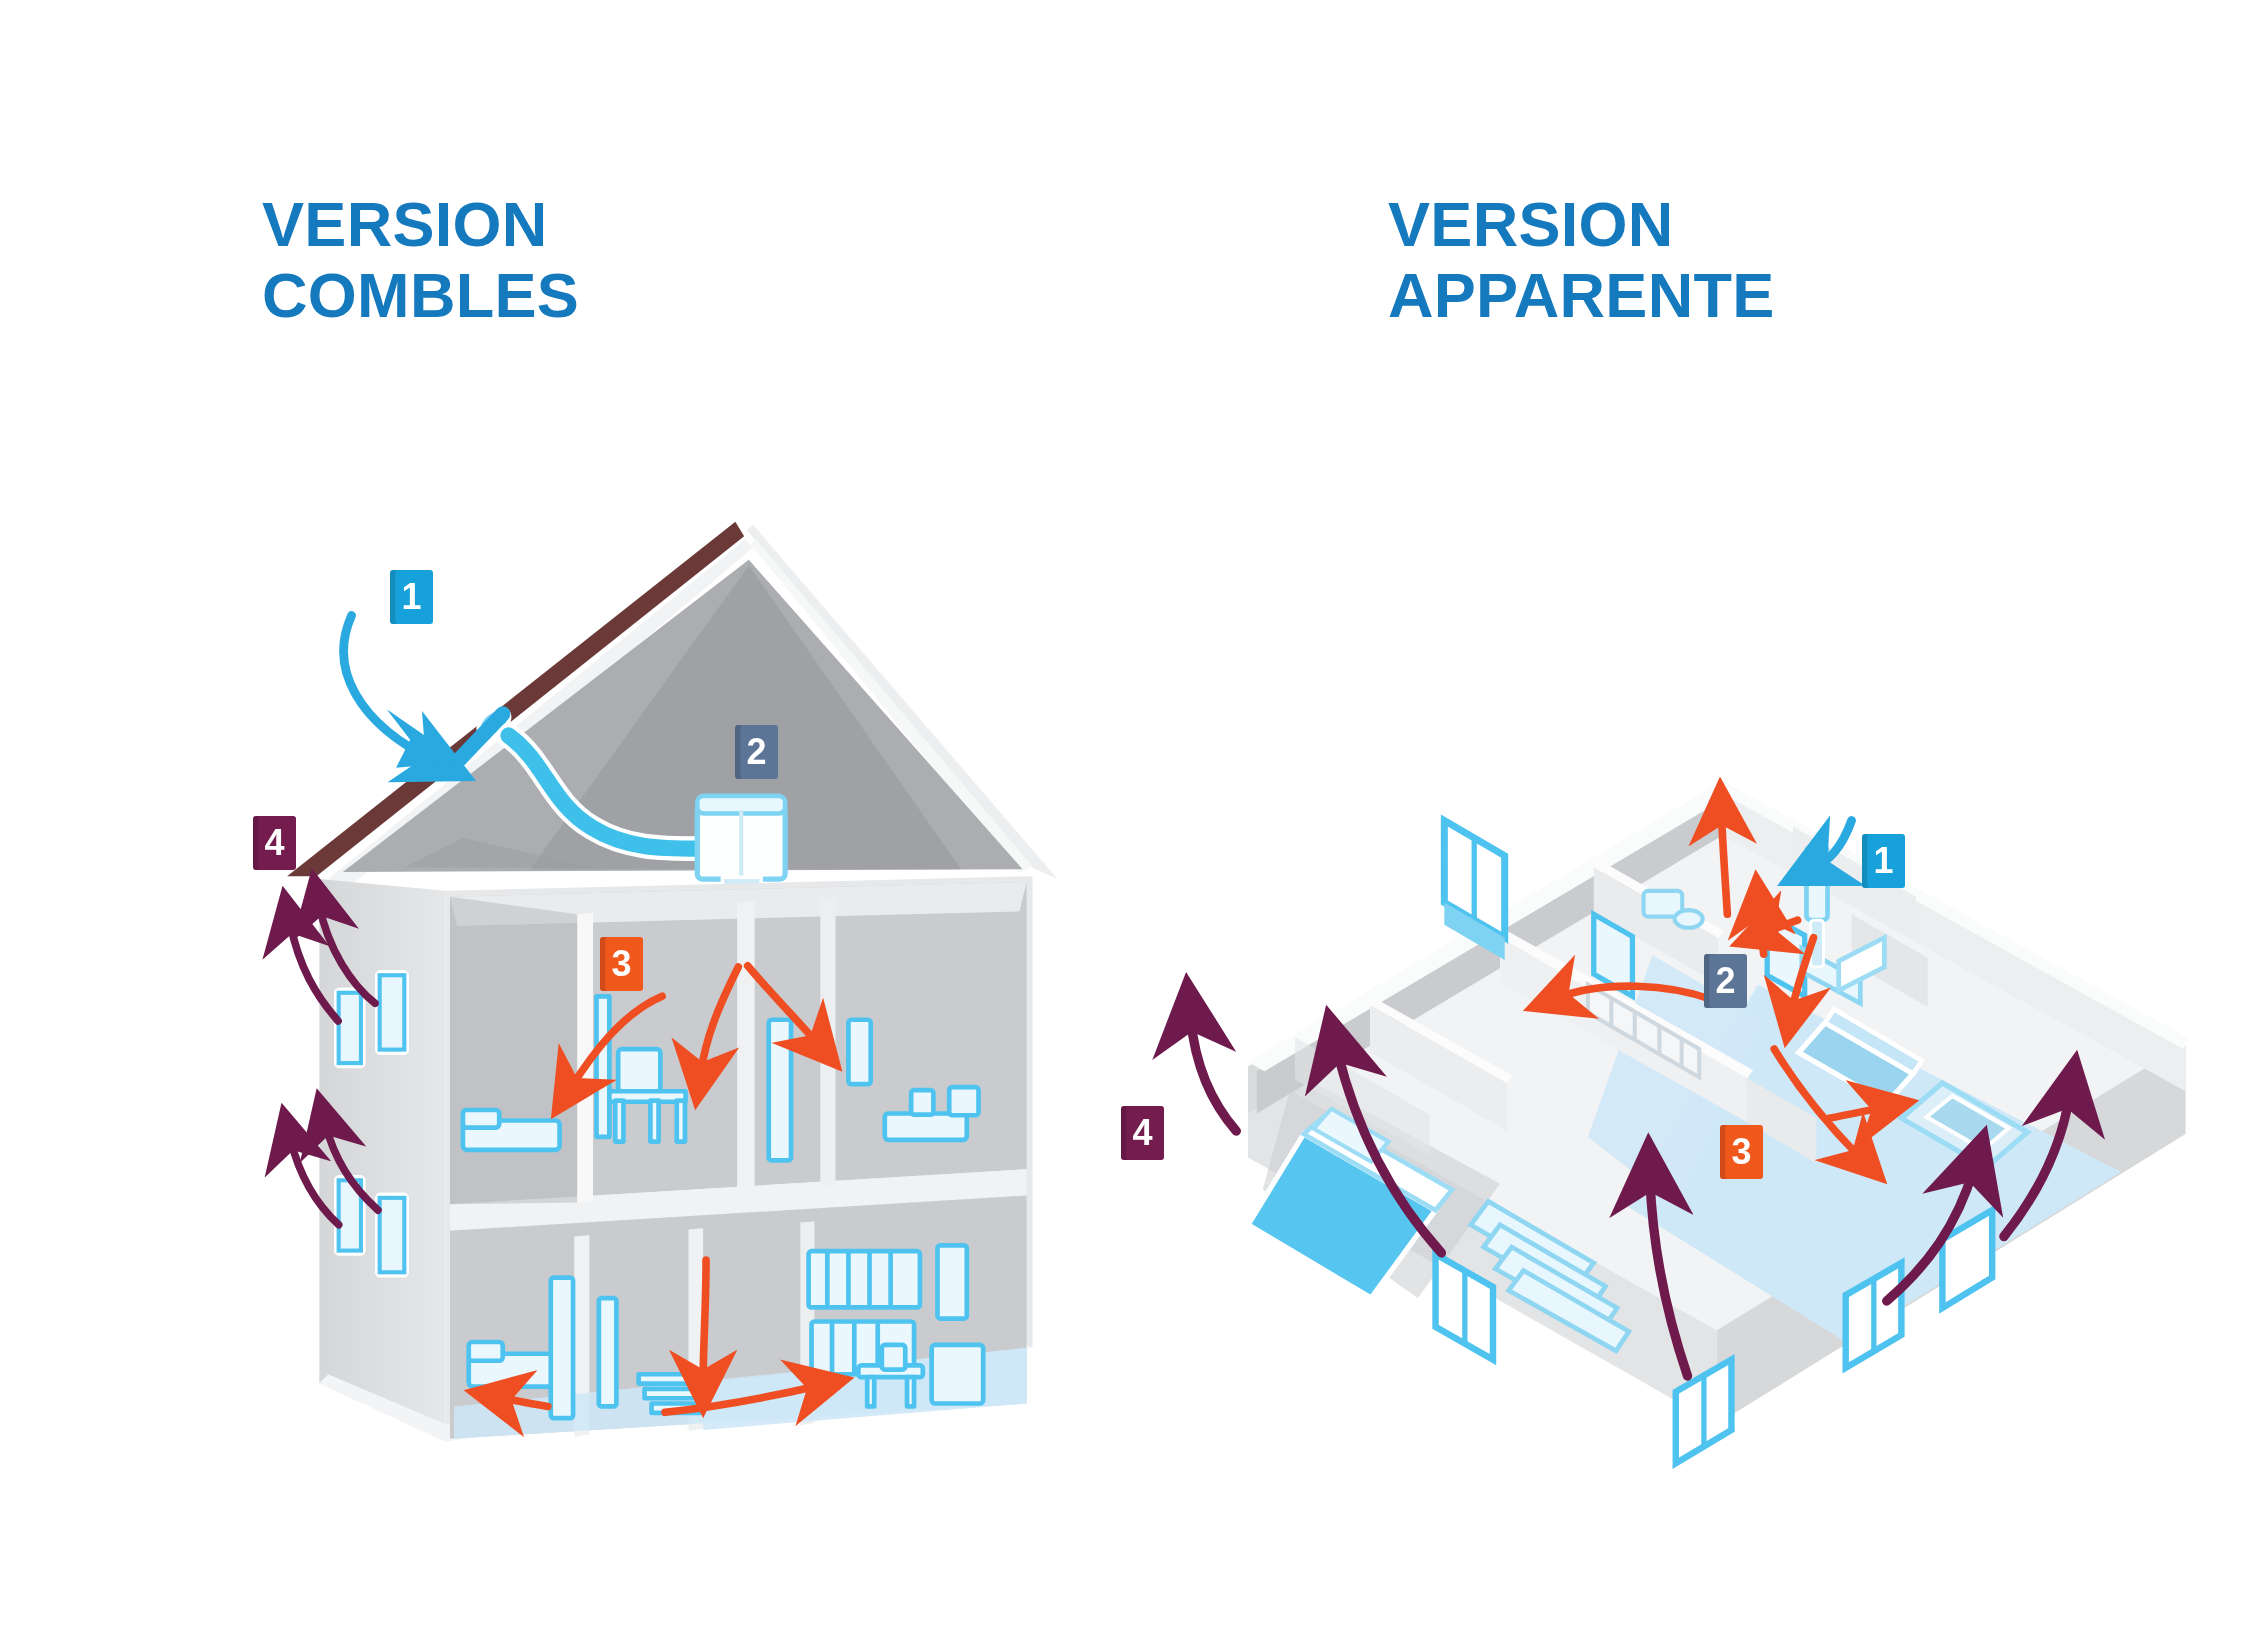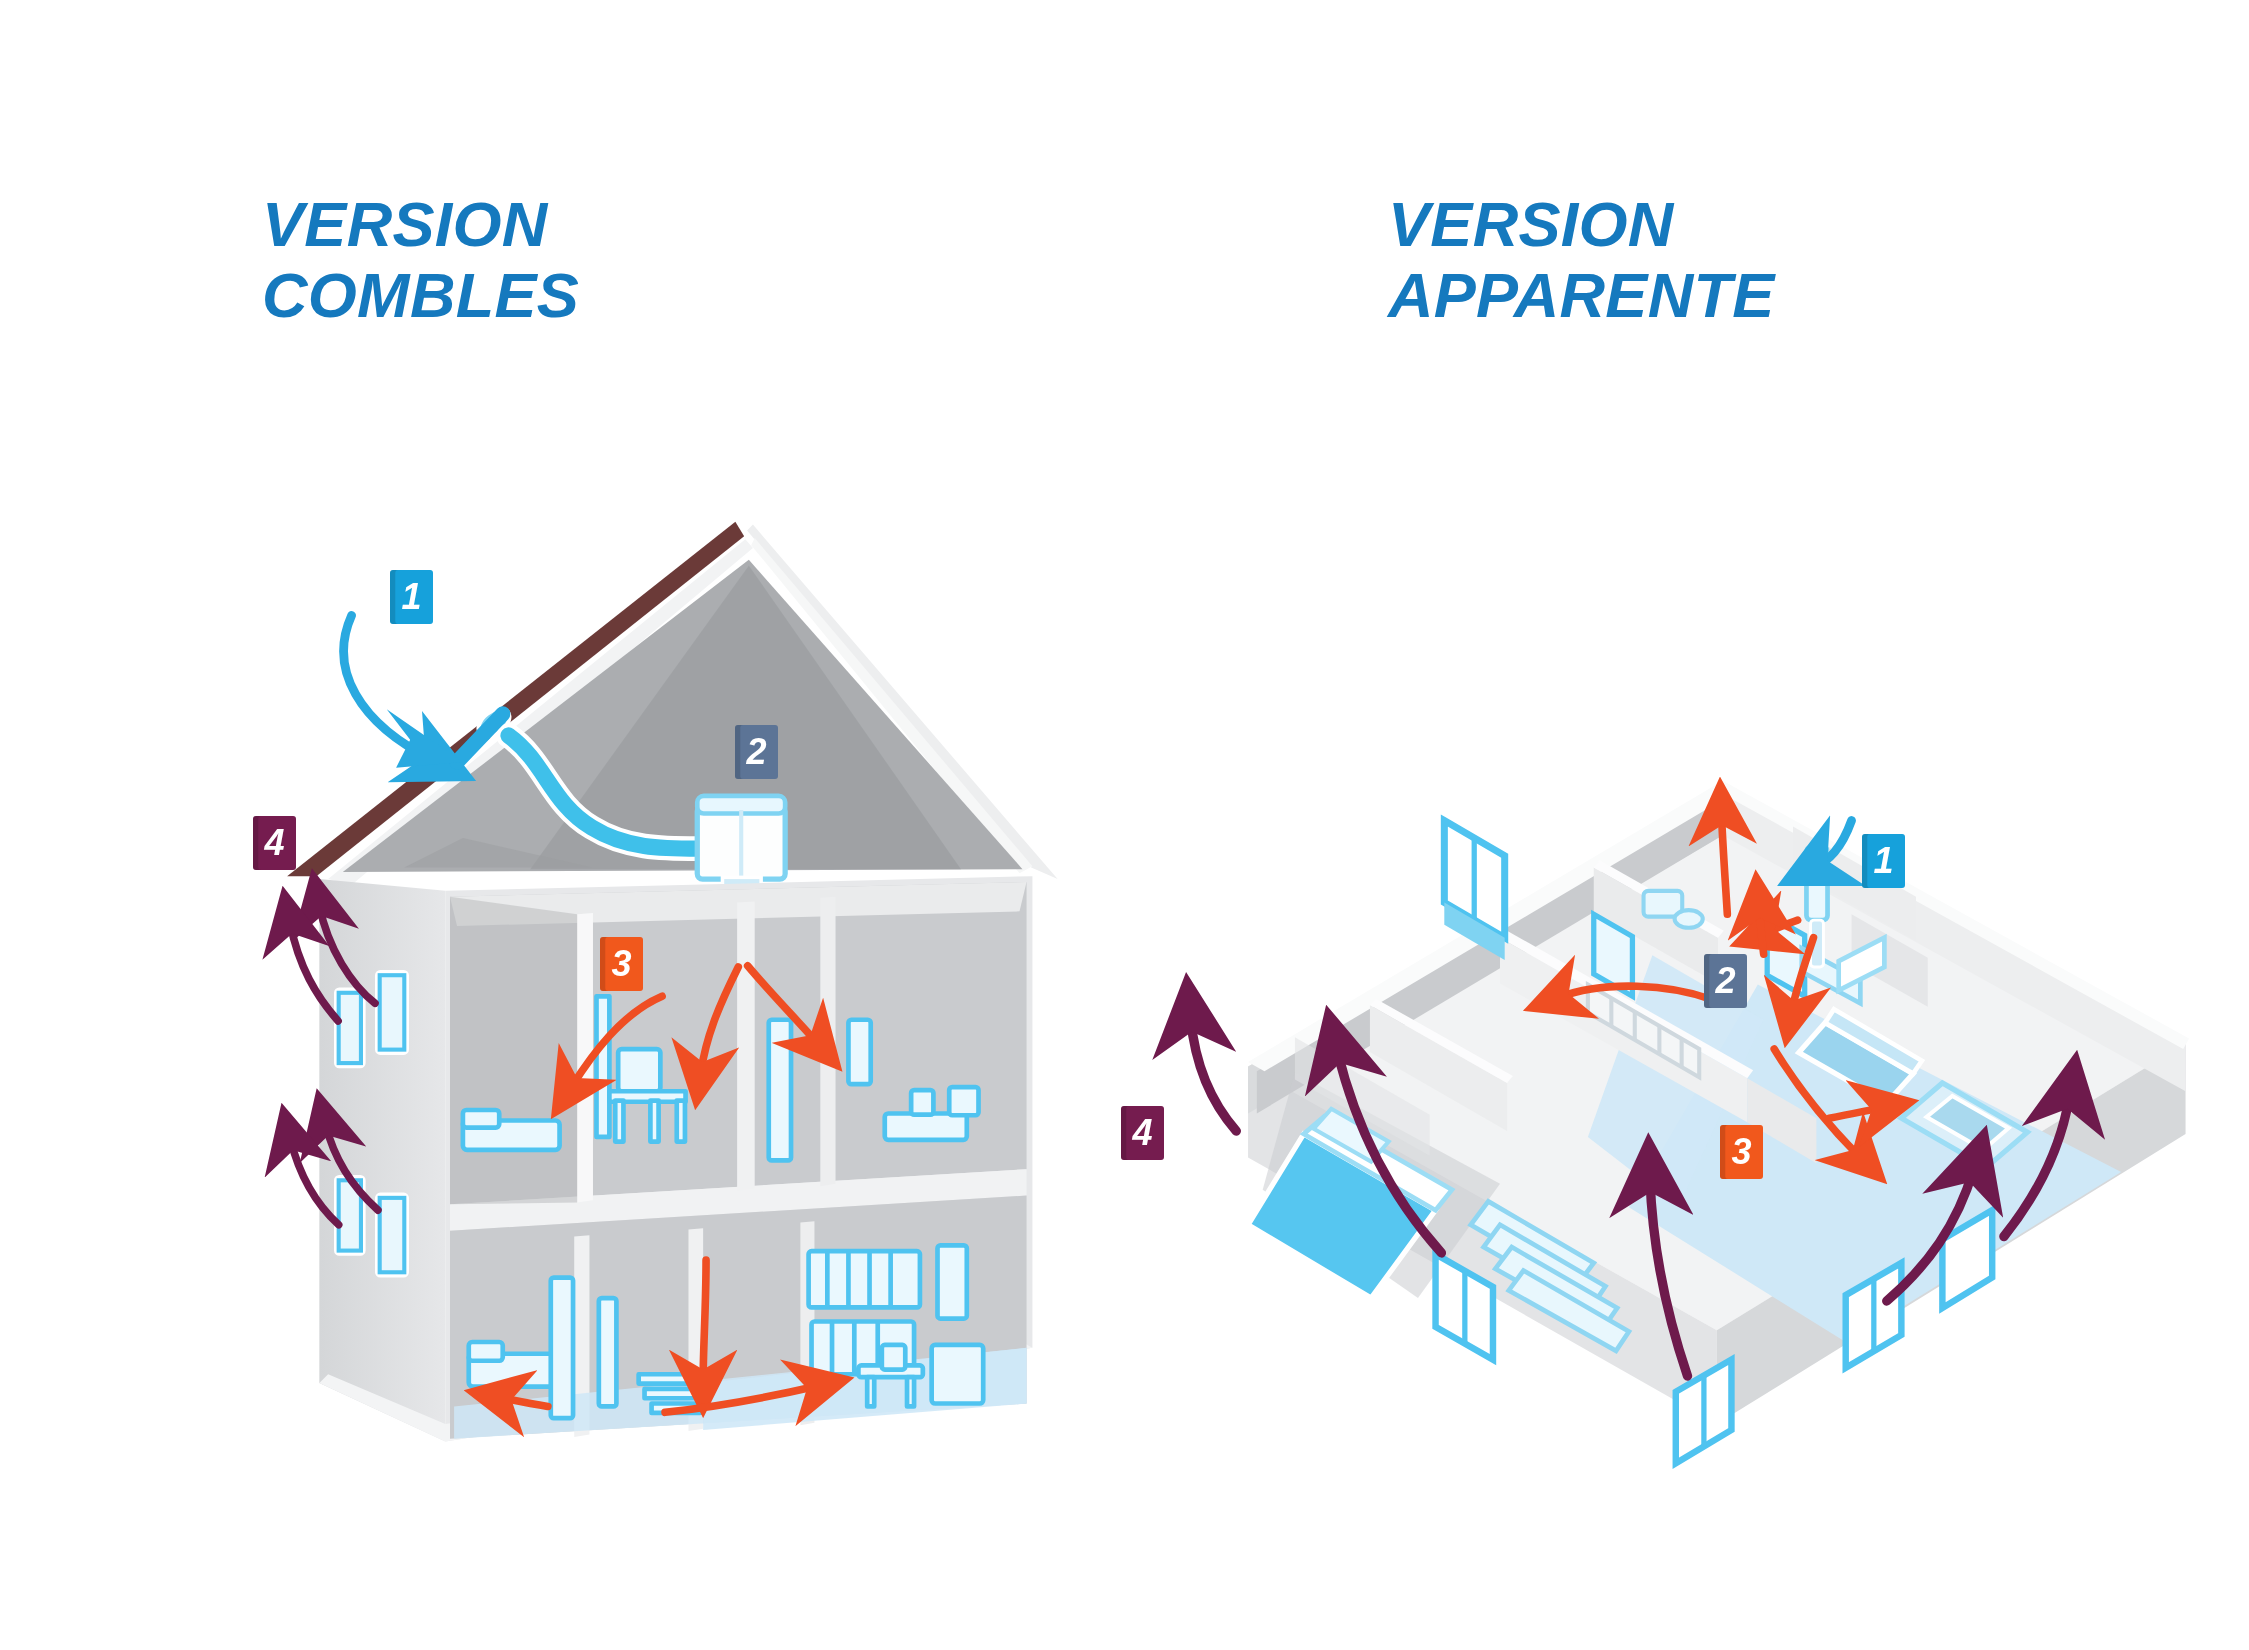--- a/index.html
+++ b/index.html
@@ -12,21 +12,20 @@
     height: 1651px;
     position: relative;
     font-family: "Liberation Sans", sans-serif;
     overflow: hidden;
   }
 
   .panel {
     position: absolute;
     top: 0;
     height: 1575px;
-    font-style: italic;
   }
   #panel-combles { left: 0; width: 1125px; }
   #panel-apparente { left: 1125px; width: 1125px; }
 
   .panel-title {
     position: absolute;
     font-size: 63px;
     font-weight: bold;
     line-height: 1.12;
     letter-spacing: 0.3px;

